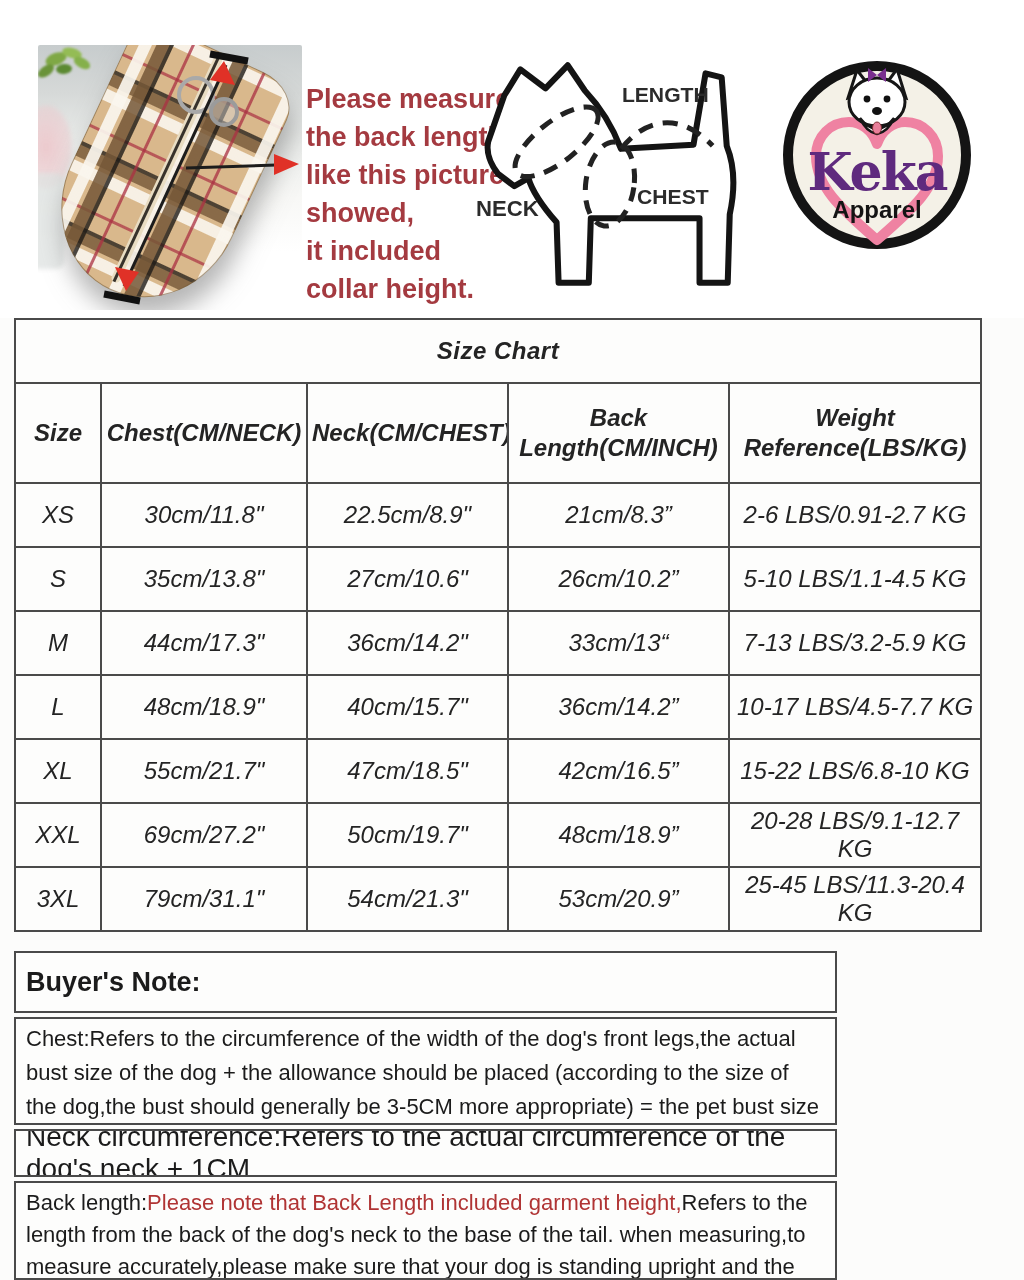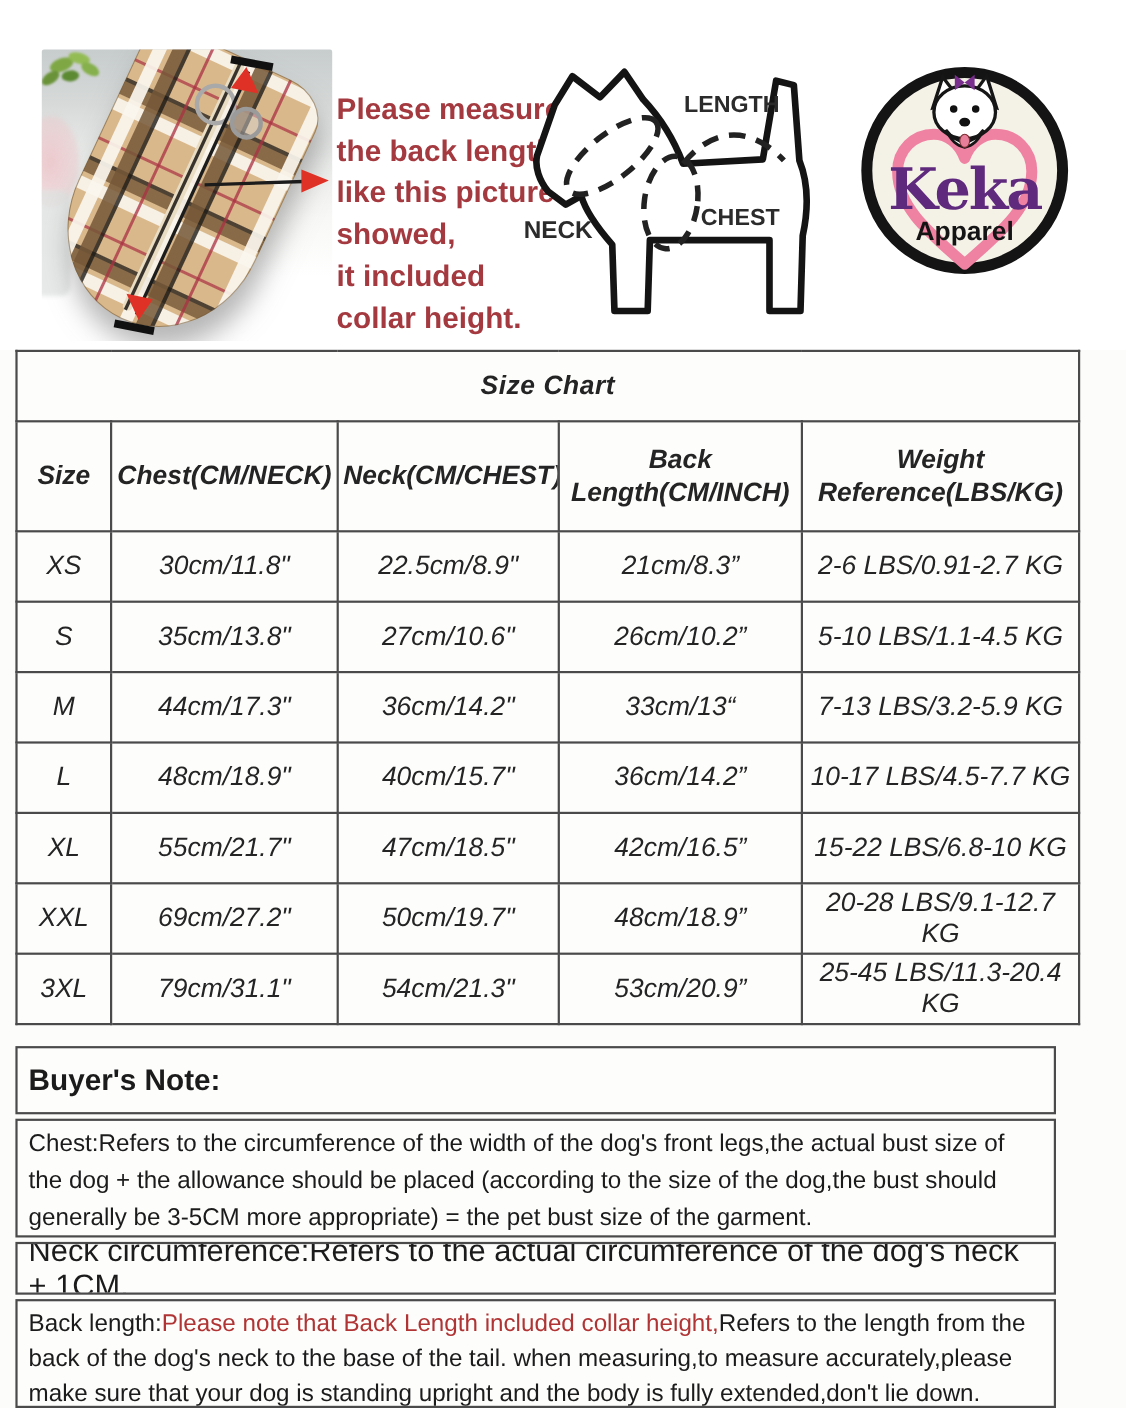--- a/index.html
+++ b/index.html
@@ -79,21 +79,21 @@
     border:2px solid #4a4a4a;text-align:center;vertical-align:middle;
     font-size:24px;padding:0 4px;overflow:hidden;
   }
   .title-cell{height:60px;font-size:34px;font-weight:bold;letter-spacing:.5px;}
   table.size-chart th{height:98px;font-weight:bold;line-height:30px;}
   table.size-chart td{height:62px;}
 
   
   .notes{position:absolute;left:14px;top:951px;width:966px;}
   .note-box{
-    box-sizing:border-box;width:946px;border:2px solid #4a4a4a;background:#fdfdfc;
+    box-sizing:border-box;width:823px;border:2px solid #4a4a4a;background:#fdfdfc;
     margin-bottom:4px;color:#1b1b1b;padding:2px 10px;overflow:hidden;
   }
   .note-title-box{height:62px;display:flex;align-items:center;font-size:27px;font-weight:bold;}
   .note-chest-box{height:108px;font-size:22px;line-height:34px;padding-top:3px;}
   .note-neck-box{height:48px;display:flex;align-items:center;font-size:28px;}
   .note-back-box{height:99px;font-size:22px;line-height:32px;padding-top:4px;}
   .red-inline{color:#b03434;}
 </style>
 </head>
 <body>
@@ -247,14 +247,14 @@
       <td>25-45 LBS/11.3-20.4 KG</td>
     </tr>
   </tbody>
     </table>
 </div>
 
 <div class="notes">
   <div class="note-box note-title-box">Buyer's Note:</div>
   <div class="note-box note-chest-box">Chest:Refers to the circumference of the width of the dog's front legs,the actual bust size of the dog + the allowance should be placed (according to the size of the dog,the bust should generally be 3-5CM more appropriate) = the pet bust size of the garment.</div>
   <div class="note-box note-neck-box">Neck circumference:Refers to the actual circumference of the dog's neck + 1CM.</div>
-  <div class="note-box note-back-box"><span>Back length:</span><span class="red-inline">Please note that Back Length included collar height,</span><span>Refers to the length from the back of the dog's neck to the base of the tail. when measuring,to measure accurately,please make sure that your dog is standing upright and the body is fully extended,don't lie down.</span></div>
+  <div class="note-box note-back-box"><span>Back length:</span><span class="red-inline">Please note that Back Length included garment height,</span><span>Refers to the length from the back of the dog's neck to the base of the tail. when measuring,to measure accurately,please make sure that your dog is standing upright and the body is fully extended,don't lie down.</span></div>
 </div>
 
 </body></html>

